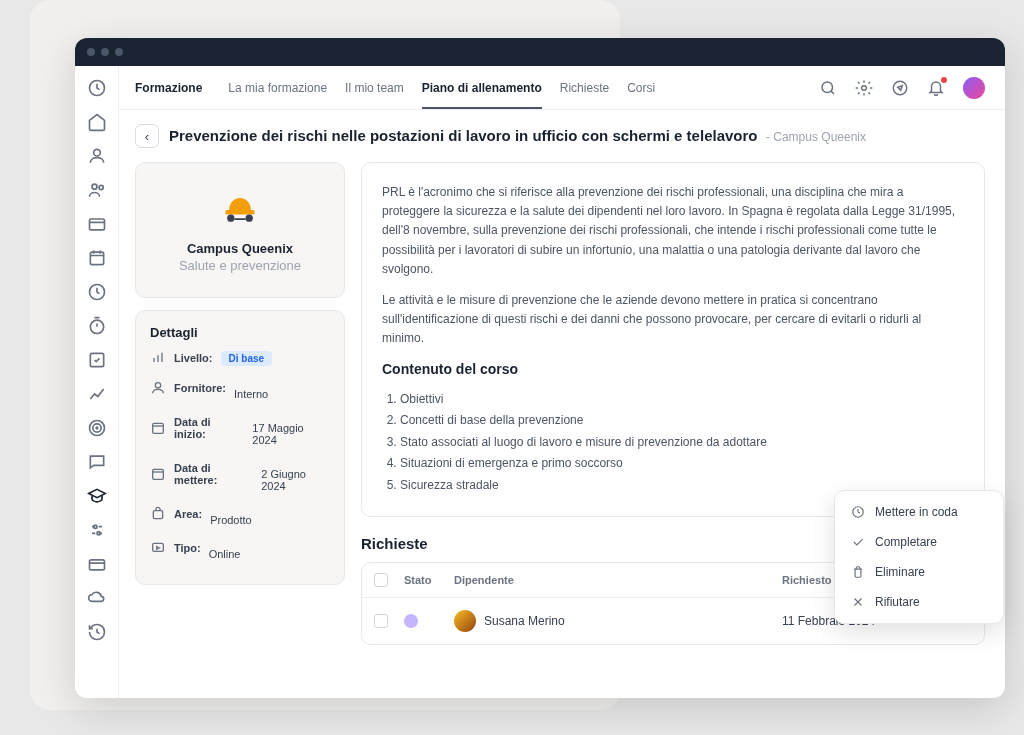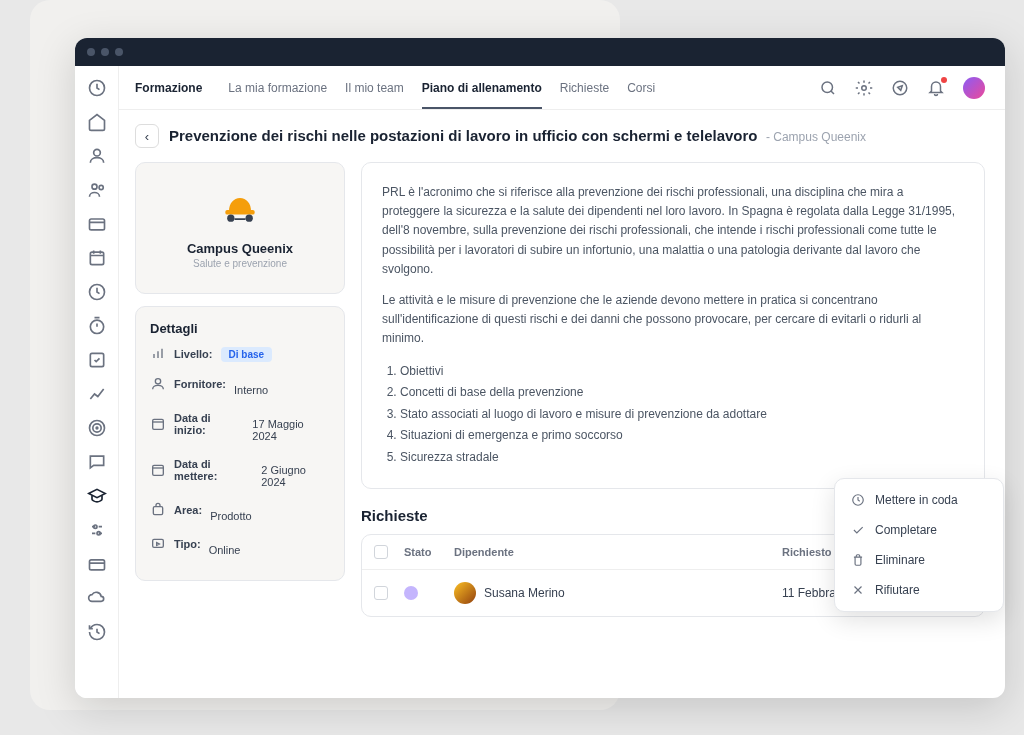--- a/index.html
+++ b/index.html
@@ -27,21 +27,21 @@
 .page-title { font-size: 15px; font-weight: 700; color: #1a2332; }
 .page-sub { font-size: 12px; color: #9ca3af; font-weight: 500; margin-left: 4px; }
 .two-col { display: flex; gap: 16px; }
 .left-col { width: 210px; flex-shrink: 0; }
 .right-col { flex: 1; }
 .card { background: #fff; border: 1px solid #e5e7eb; border-radius: 10px; padding: 18px; }
 .card-gray { background: #f7f6f4; }
 .provider-card { text-align: center; padding: 24px 16px; margin-bottom: 12px; }
 .provider-icon { width: 44px; height: 44px; margin: 0 auto 10px; display: flex; align-items: center; justify-content: center; }
 .provider-name { font-size: 13px; font-weight: 700; color: #1a2332; }
-.provider-cat { font-size: 10px; color: #9ca3af; margin-top: 2px; }
+.provider-cat { font-size: 13px; color: #9ca3af; margin-top: 2px; }
 .details-card { padding: 14px; }
 .details-title { font-size: 13px; font-weight: 700; color: #1a2332; margin-bottom: 10px; }
 .detail-row { display: flex; align-items: center; gap: 8px; margin-bottom: 10px; font-size: 11px; }
 .detail-icon { width: 16px; height: 16px; color: #6b7280; display: flex; align-items: center; justify-content: center; flex-shrink: 0; }
 .detail-label { color: #374151; font-weight: 600; }
 .detail-value { color: #374151; margin-top: 12px; }
 .badge { background: #dbeafe; color: #2563eb; padding: 2px 8px; border-radius: 4px; font-size: 10px; font-weight: 700; }
 .desc-card { padding: 20px; }
 .desc-heading { font-size: 14px; font-weight: 700; color: #1a2332; margin-bottom: 12px; }
 .desc-text { font-size: 12px; color: #4b5563; line-height: 1.6; margin-bottom: 12px; }
@@ -55,21 +55,21 @@
 .col-check { width: 30px; }
 .col-status { width: 50px; }
 .col-emp { flex: 1; display: flex; align-items: center; gap: 8px; }
 .col-date { width: 160px; }
 .col-act { width: 30px; }
 .checkbox { width: 14px; height: 14px; border: 1.5px solid #d1d5db; border-radius: 3px; cursor: pointer; }
 .status-dot { width: 14px; height: 14px; border-radius: 50%; }
 .status-purple { background: #c4b5fd; }
 .status-gray { background: #e5e7eb; }
 .emp-avatar { width: 22px; height: 22px; border-radius: 50%; background: #d1d5db; }
-.context-menu { position: absolute; top: 478px; right: 20px; width: 170px; background: #fff; border: 1px solid #e5e7eb; border-radius: 10px; box-shadow: 0 8px 24px rgba(0,0,0,0.12); padding: 6px; z-index: 100; }
+.context-menu { position: absolute; top: 490px; right: 20px; width: 170px; background: #fff; border: 1px solid #e5e7eb; border-radius: 10px; box-shadow: 0 8px 24px rgba(0,0,0,0.12); padding: 6px; z-index: 100; }
 .menu-item { display: flex; align-items: center; gap: 10px; padding: 8px 10px; font-size: 12px; color: #374151; cursor: pointer; border-radius: 6px; }
 .menu-icon { width: 14px; height: 14px; color: #6b7280; display: flex; align-items: center; justify-content: center; }
 svg { width: 100%; height: 100%; }
 </style>
 </head>
 <body>
 
 <div class="bg-card"></div>
 
 <div class="window">
@@ -305,20 +305,21 @@
                 <span class="detail-label">Tipo:</span>
                 <span class="detail-value">Online</span>
               </div>
             </div>
           </div>
 
           <div class="right-col">
             <div class="card desc-card">
               <p class="desc-text">PRL è l'acronimo che si riferisce alla prevenzione dei rischi professionali, una disciplina che mira a proteggere la sicurezza e la salute dei dipendenti nel loro lavoro. In Spagna è regolata dalla Legge 31/1995, dell'8 novembre, sulla prevenzione dei rischi professionali, che intende i rischi professionali come tutte le possibilità per i lavoratori di subire un infortunio, una malattia o una patologia derivante dal lavoro che svolgono.</p>
               <p class="desc-text">Le attività e le misure di prevenzione che le aziende devono mettere in pratica si concentrano sull'identificazione di questi rischi e dei danni che possono provocare, per cercare di evitarli o ridurli al minimo.</p>
+              <div class="desc-heading">Contenuto del corso</div>
               <ol class="desc-list">
                 <li>Obiettivi</li>
                 <li>Concetti di base della prevenzione</li>
                 <li>Stato associati al luogo di lavoro e misure di prevenzione da adottare</li>
                 <li>Situazioni di emergenza e primo soccorso</li>
                 <li>Sicurezza stradale</li>
               </ol>
             </div>
 
             <div class="section-title">Richieste</div>

